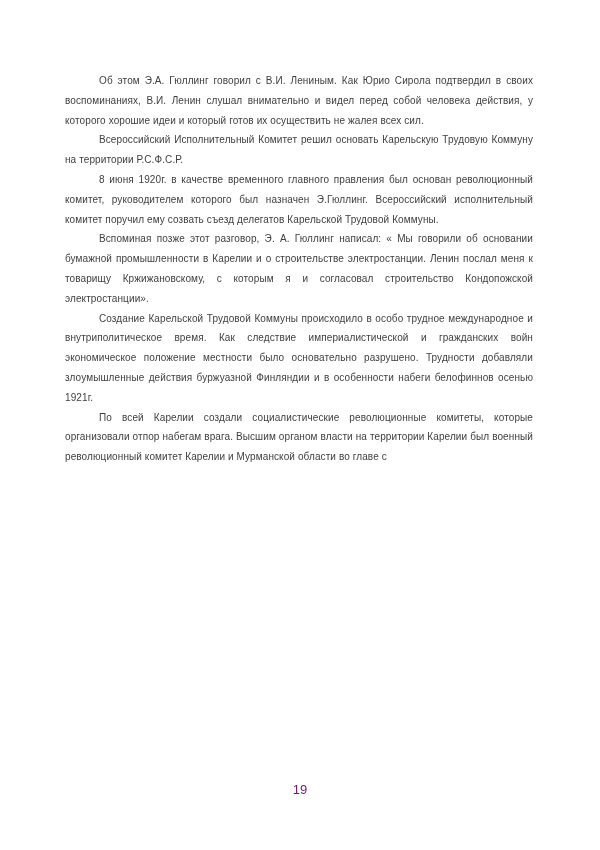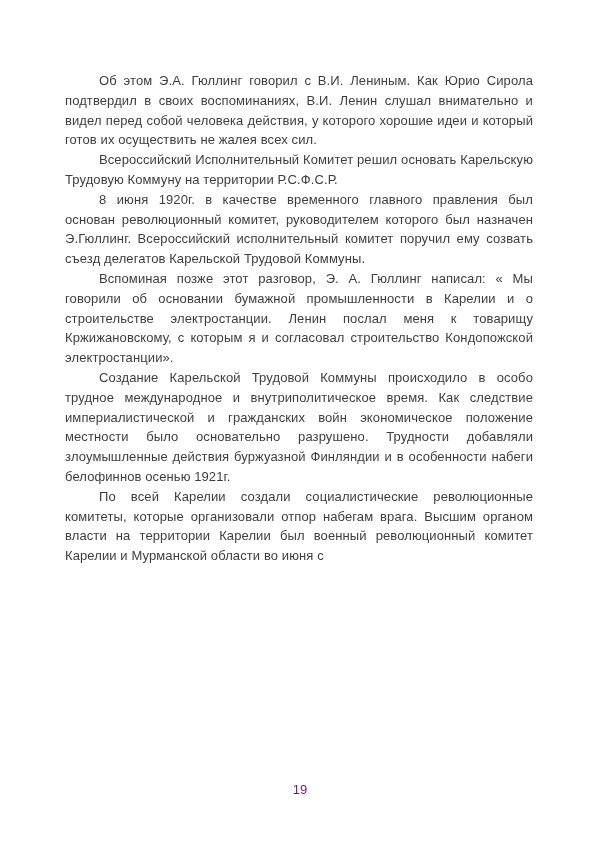--- a/index.html
+++ b/index.html
@@ -14,21 +14,21 @@
     background: #ffffff;
     font-family: "Liberation Sans", sans-serif;
     overflow: hidden;
   }
   .text-block {
     position: absolute;
     left: 65px;
     top: 71px;
     width: 468px;
     color: #3e3e3e;
-    font-size: 13px;
+    font-size: 10px;
     line-height: 19.8px;
     text-align: justify;
     text-justify: inter-word;
     letter-spacing: 0.1px;
   }
   .text-block p {
     margin: 0;
     padding: 0;
     text-indent: 34px;
   }
@@ -45,16 +45,16 @@
 </head>
 <body>
 
 <div class="page">
   <div class="text-block">
     <p>Об этом  Э.А. Гюллинг говорил с  В.И. Лениным. Как Юрио Сирола подтвердил в своих воспоминаниях,  В.И. Ленин слушал внимательно и видел перед собой человека действия, у которого хорошие идеи и который готов их осуществить не жалея  всех сил.</p>
     <p>Всероссийский Исполнительный Комитет решил основать Карельскую Трудовую Коммуну на территории Р.С.Ф.С.Р.</p>
     <p>8 июня 1920г. в качестве временного главного правления был основан  революционный комитет, руководителем которого был назначен Э.Гюллинг.  Всероссийский исполнительный комитет поручил ему созвать съезд делегатов Карельской Трудовой Коммуны.</p>
     <p>Вспоминая позже этот разговор, Э. А. Гюллинг написал: « Мы говорили об основании  бумажной промышленности в Карелии и о строительстве электростанции. Ленин послал меня к товарищу Кржижановскому, с которым я и согласовал строительство Кондопожской электростанции».</p>
     <p>Создание  Карельской Трудовой Коммуны происходило в особо трудное международное и внутриполитическое время.  Как следствие империалистической и гражданских войн экономическое положение местности было основательно разрушено. Трудности добавляли  злоумышленные действия буржуазной Финляндии и в особенности набеги белофиннов осенью 1921г.</p>
-    <p>По всей Карелии создали социалистические революционные комитеты, которые организовали отпор набегам врага. Высшим органом власти на территории Карелии был военный революционный комитет Карелии и Мурманской области во июня с</p>
+    <p>По всей Карелии создали социалистические революционные комитеты, которые организовали отпор набегам врага. Высшим органом власти на территории Карелии был военный революционный комитет Карелии и Мурманской области во главе с</p>
   </div>
   <div class="page-number">19</div>
 </div>
 
 </body></html>

